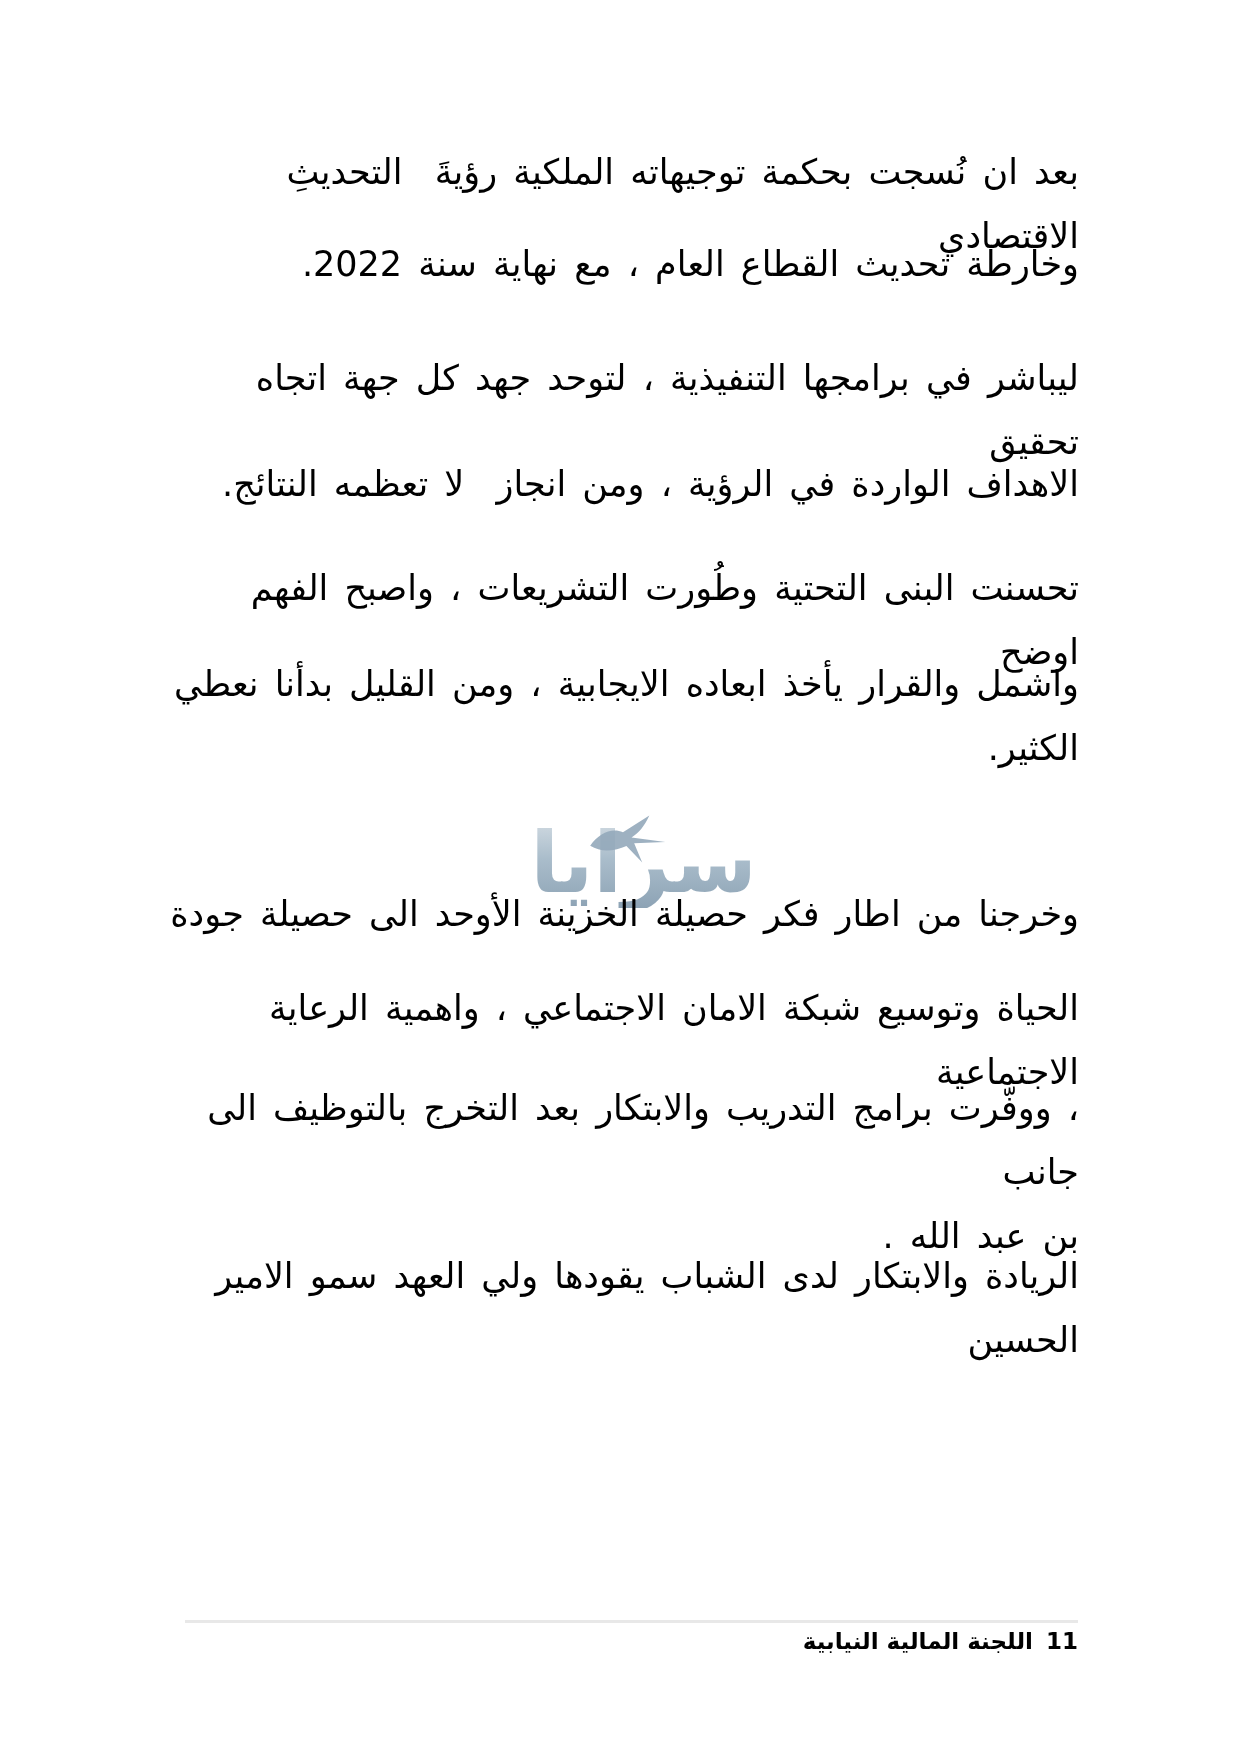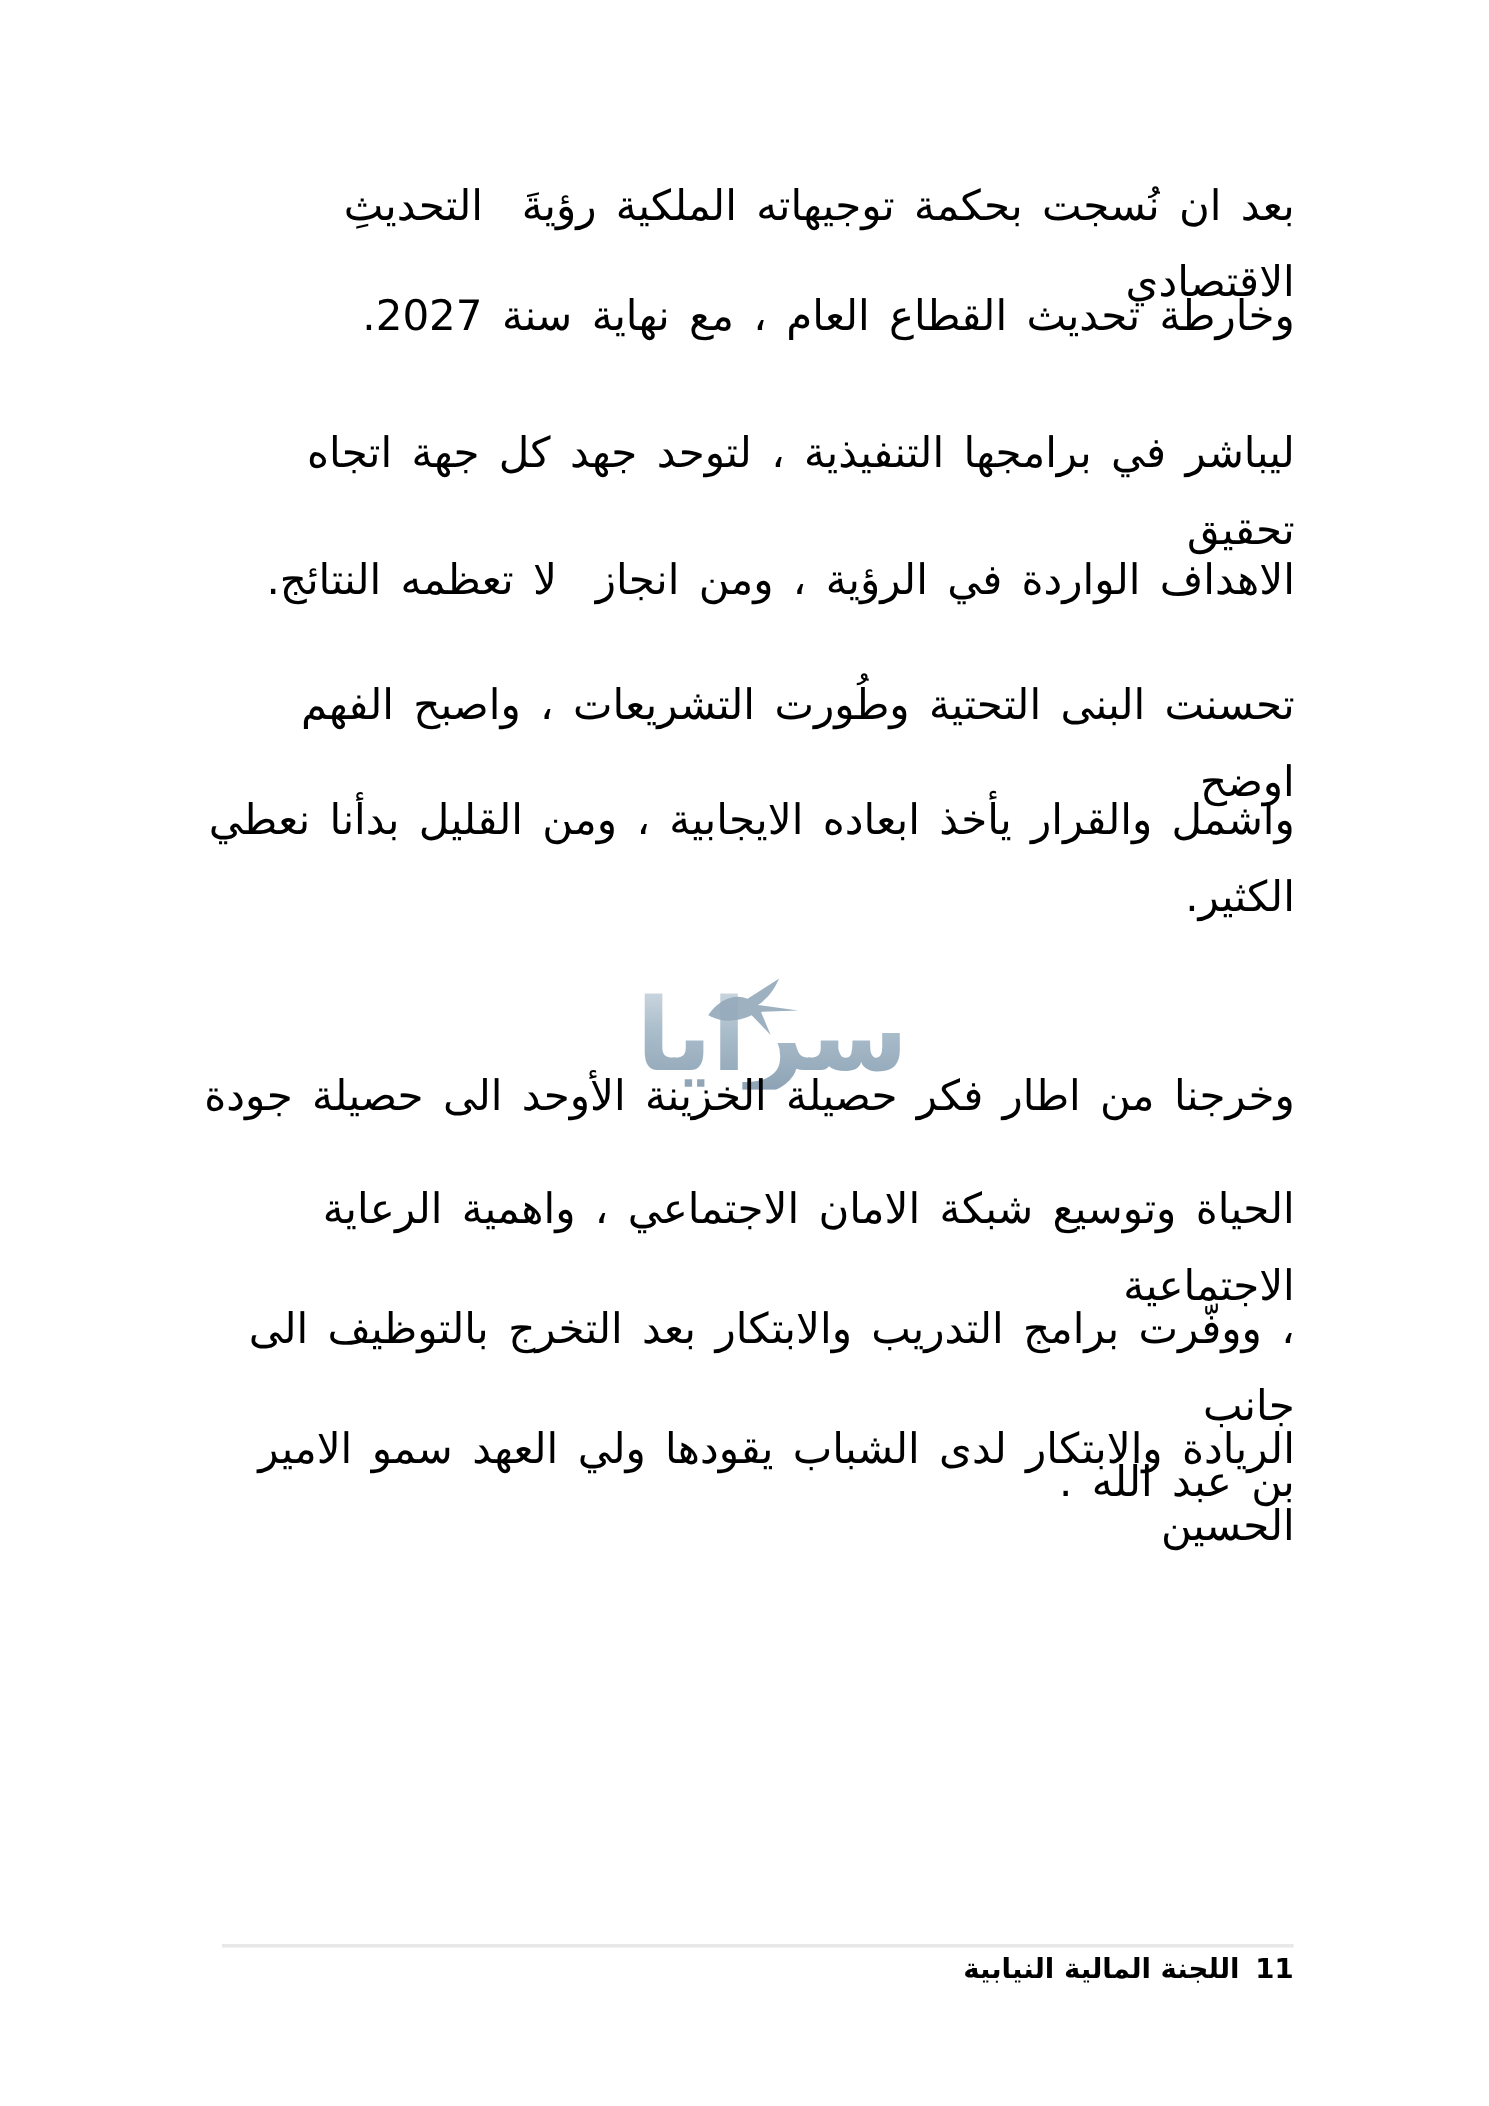--- a/index.html
+++ b/index.html
@@ -95,32 +95,32 @@
 
   <div class="watermark">
     <div class="watermark-text">سرايا</div>
     <svg class="watermark-bird" viewBox="0 0 78 52" xmlns="http://www.w3.org/2000/svg">
       <path d="M2 26 C 12 14, 26 10, 36 16 L 64 2 C 58 12, 52 18, 44 22 L 77 30 L 46 28 L 52 48 L 38 30 C 26 34, 12 34, 2 26 Z" fill="#93a9ba" opacity="0.9"></path>
     </svg>
   </div>
 
   <div class="content-layer">
     <div class="line" style="top:140px">بعد ان نُسجت بحكمة توجيهاته الملكية رؤيةَ  التحديثِ الاقتصادي</div>
-    <div class="line" style="top:232px">وخارطة تحديث القطاع العام ، مع نهاية سنة 2027.</div>
+    <div class="line" style="top:232px">وخارطة تحديث القطاع العام ، مع نهاية سنة 2022.</div>
 
     <div class="line" style="top:346px">ليباشر في برامجها التنفيذية ، لتوحد جهد كل جهة اتجاه تحقيق</div>
     <div class="line" style="top:452px">الاهداف الواردة في الرؤية ، ومن انجاز  لا تعظمه النتائج.</div>
 
     <div class="line" style="top:556px">تحسنت البنى التحتية وطُورت التشريعات ، واصبح الفهم اوضح</div>
     <div class="line" style="top:652px">واشمل والقرار يأخذ ابعاده الايجابية ، ومن القليل بدأنا نعطي الكثير.</div>
 
     <div class="line" style="top:882px">وخرجنا من اطار فكر حصيلة الخزينة الأوحد الى حصيلة جودة</div>
     <div class="line" style="top:976px">الحياة وتوسيع شبكة الامان الاجتماعي ، واهمية الرعاية الاجتماعية</div>
     <div class="line" style="top:1076px">، ووفّرت برامج التدريب والابتكار بعد التخرج بالتوظيف الى جانب</div>
-    <div class="line" style="top:1176px">الريادة والابتكار لدى الشباب يقودها ولي العهد سمو الامير الحسين</div>
+    <div class="line" style="top:1244px">الريادة والابتكار لدى الشباب يقودها ولي العهد سمو الامير الحسين</div>
     <div class="line" style="top:1204px">بن عبد الله .</div>
   </div>
 
   <div class="footer-divider" style="background: rgb(232, 232, 232);"></div>
   <div class="footer">
     <span>11</span>
     <span>اللجنة المالية النيابية</span>
   </div>
 
 </div>

